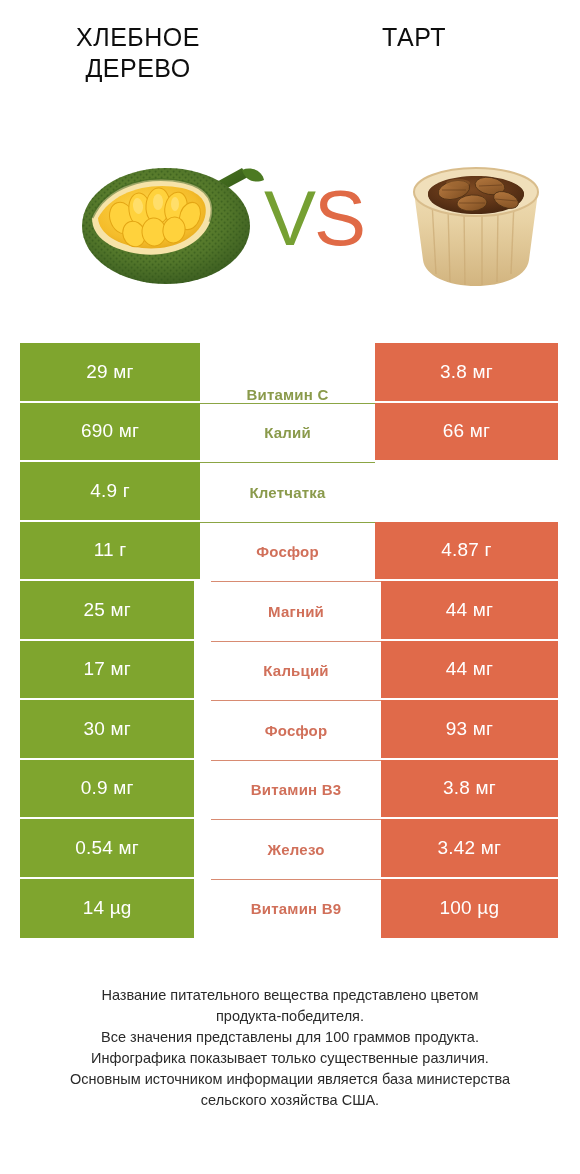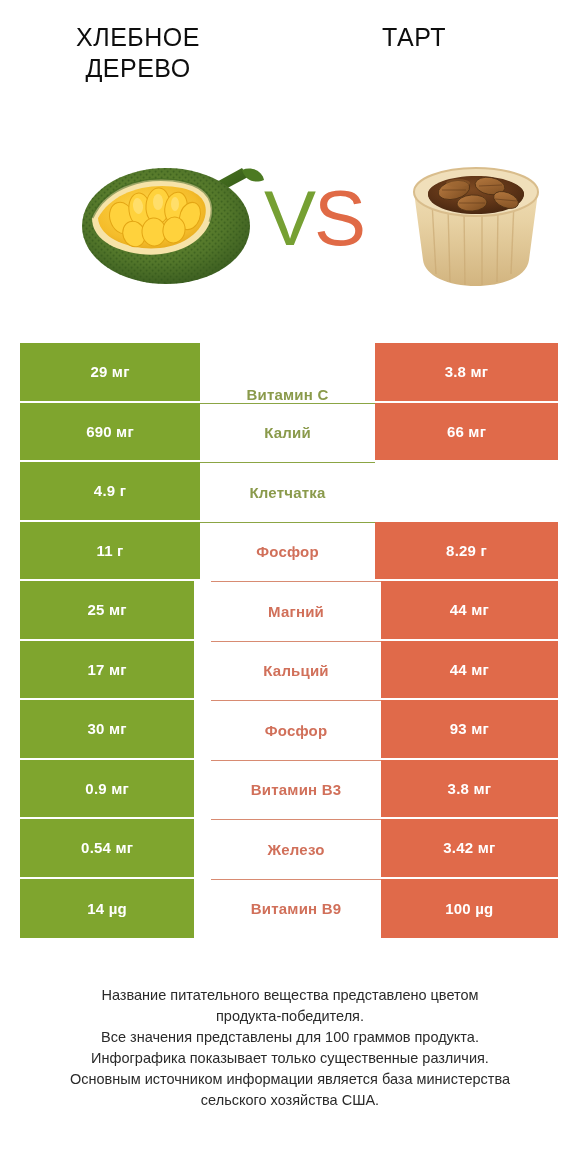--- a/index.html
+++ b/index.html
@@ -111,22 +111,22 @@
     width: 175px;
     background: #ffffff;
     border-top: 1px solid transparent;
   }
   .row:first-child .cell-mid { border-top-color: transparent; }
   .cell-mid.div-green { border-top: 1px solid #8ba544; }
   .cell-mid.div-orange { border-top: 1px solid #d88b72; margin-left: 17px; }
   .cell-mid.div-none { border-top: 1px solid #ffffff; align-items: flex-end; }
 
   .val {
-    font-size: 15px;
-    font-weight: bold;
+    font-size: 19px;
+    font-weight: normal;
     letter-spacing: 0.2px;
   }
   .label {
     font-size: 15px;
     font-weight: bold;
     letter-spacing: 0.2px;
   }
   .label.win-left { color: #8a9a4b; }
   .label.win-right { color: #d1705a; }
 
@@ -316,21 +316,21 @@
   </div>
 
   <div class="row">
     <div class="cell cell-left">
       <span class="val">11 г</span>
     </div>
     <div class="cell cell-mid div-green">
       <span class="label win-right">Фосфор</span>
     </div>
     <div class="cell cell-right">
-      <span class="val">8.29 г</span>
+      <span class="val">4.87 г</span>
     </div>
   </div>
 
   <div class="row">
     <div class="cell cell-left">
       <span class="val">25 мг</span>
     </div>
     <div class="cell cell-mid div-orange">
       <span class="label win-right">Магний</span>
     </div>

